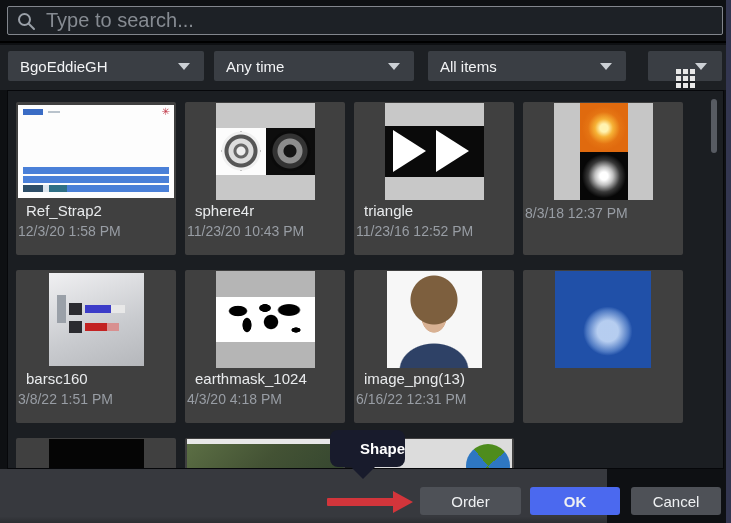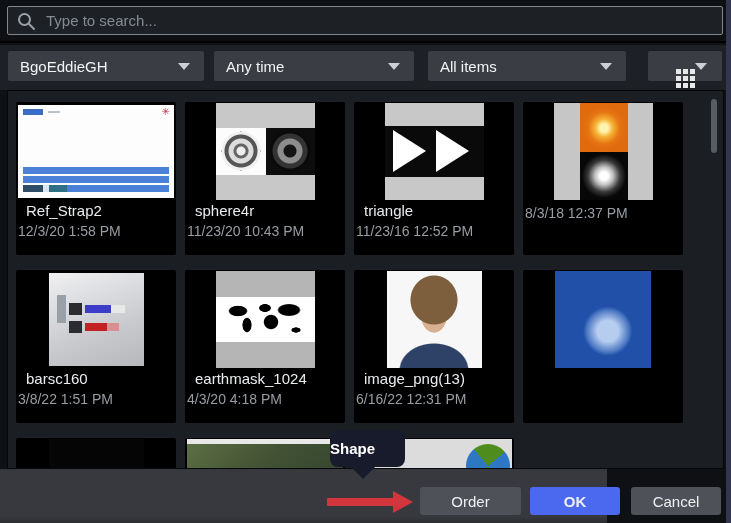--- a/index.html
+++ b/index.html
@@ -4,21 +4,21 @@
 <style>
   html,body{margin:0;padding:0;background:#0e1013;}
   *{box-sizing:border-box;font-family:"Liberation Sans","DejaVu Sans",sans-serif;}
   .window{position:relative;width:731px;height:523px;background:#0e1013;overflow:hidden;}
 
   
   .top{position:absolute;left:0;top:0;width:731px;height:43px;background:#0e1013;border-bottom:2px solid #000;}
   .search-box{position:absolute;left:7px;top:6px;width:716px;height:29px;background:#1d2126;
     border:1px solid #82868d;border-radius:2px;display:flex;align-items:center;padding:0 8px;}
   .search-box svg{flex:0 0 auto;margin-right:8px;}
-  .search-box input{flex:1;background:transparent;border:none;outline:none;color:#f97316;font-size:15px;}
+  .search-box input{flex:1;background:transparent;border:none;outline:none;color:#f97316;font-size:20px;}
   .search-box input::placeholder{color:#868b92;}
 
   
   .filters{position:absolute;left:0;top:45px;width:731px;height:45px;background:#1d2024;}
   .dd{position:absolute;top:6px;height:30px;background:#3a3e44;border-radius:2px;display:flex;
     align-items:center;padding:0 14px 0 12px;color:#f2f3f5;font-size:15px;cursor:default;gap:12px;}
   .dd .caret{margin-left:auto;}
   .caret{width:0;height:0;border-left:6px solid transparent;border-right:6px solid transparent;border-top:7px solid #ccd0d5;}
   .dd1{left:8px;width:196px;}
   .dd2{left:214px;width:200px;align-items:center;}
@@ -28,21 +28,21 @@
   .grid-glyph{width:5px;height:5px;background:#e8e8e8;
     box-shadow:7px 0 #e8e8e8,14px 0 #e8e8e8,0 7px #e8e8e8,7px 7px #e8e8e8,14px 7px #e8e8e8,
                0 14px #e8e8e8,7px 14px #e8e8e8,14px 14px #e8e8e8;margin:-12px 0 0 -12px;}
   .grid-glyph-wrap{width:19px;height:19px;position:relative;}
   .grid-glyph-wrap .grid-glyph{position:absolute;left:12px;top:12px;margin:0;}
 
   
   .list{position:absolute;left:7px;top:90px;width:717px;height:379px;background:#1b1e22;
     border:1px solid #06070a;overflow:hidden;}
   .cards{display:flex;flex-wrap:wrap;column-gap:9px;row-gap:15px;padding:11px 0 0 8px;width:700px;}
-  .card{width:160px;height:153px;background:#000000;border-radius:2px;overflow:hidden;flex:0 0 auto;}
+  .card{width:160px;height:153px;background:#404040;border-radius:2px;overflow:hidden;flex:0 0 auto;}
   .thumb{height:99px;display:flex;justify-content:center;align-items:center;}
   .name{margin:1px 10px 0;font-size:15px;color:#e9ebed;white-space:nowrap;overflow:hidden;}
   .date{margin:4px 2px 0;font-size:14px;color:#989da4;white-space:nowrap;}
   .scroll-thumb{position:absolute;right:6px;top:8px;width:6px;height:54px;border-radius:3px;background:#575b62;}
 
   
   .tv{position:relative;overflow:hidden;flex:0 0 auto;}
   .t-document{width:156px;height:93px;background:
     linear-gradient(#3a6cc5,#3a6cc5) 5px 4px/20px 6px no-repeat,
     linear-gradient(#b9c3cc,#b9c3cc) 30px 6px/12px 2px no-repeat,
@@ -118,21 +118,21 @@
   .footer{position:absolute;left:0;top:469px;width:607px;height:54px;
     background:linear-gradient(#37393e 0 88%,#2b2d31);}
   .btn{position:absolute;top:18px;height:28px;border:none;border-radius:3px;font-size:15px;color:#eef0f2;cursor:pointer;}
   .btn-plain{background:#4e5157;}
   .btn-order{left:420px;width:101px;}
   .btn-ok{left:530px;width:90px;background:#4b69ef;font-weight:bold;}
   .btn-cancel{left:631px;width:90px;}
 
   
   .tooltip{position:absolute;left:330px;top:430px;width:75px;height:37px;background:#181b2c;border-radius:8px;
-    color:#fff;font-size:15px;font-weight:600;display:flex;align-items:center;justify-content:flex-start;z-index:10;}
+    color:#fff;font-size:15px;font-weight:600;display:flex;align-items:center;justify-content:flex-end;z-index:10;}
   .tooltip::after{content:"";position:absolute;left:20px;top:36px;width:0;height:0;
     border-left:13px solid transparent;border-right:13px solid transparent;border-top:13px solid #181b2c;}
   .arrow{position:absolute;left:327px;top:491px;width:86px;height:22px;z-index:11;}
   .arrow .shaft{position:absolute;left:0;top:7px;width:67px;height:8px;background:#d2353b;border-radius:1px;}
   .arrow .head{position:absolute;left:66px;top:0;width:0;height:0;
     border-top:11px solid transparent;border-bottom:11px solid transparent;border-left:20px solid #d2353b;}
 
   
   .edge-right{position:absolute;right:0;top:0;width:5px;height:523px;background:#333650;}
 </style>

